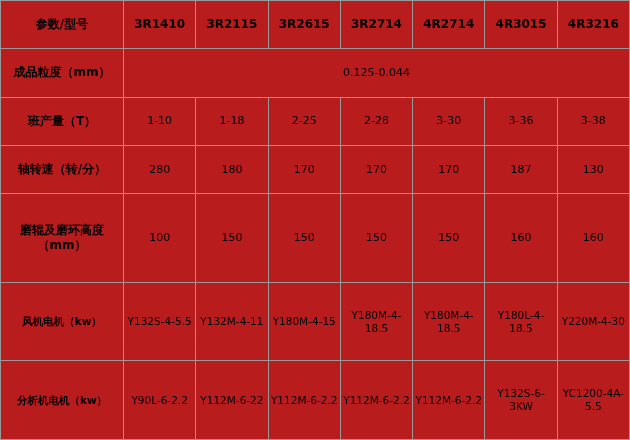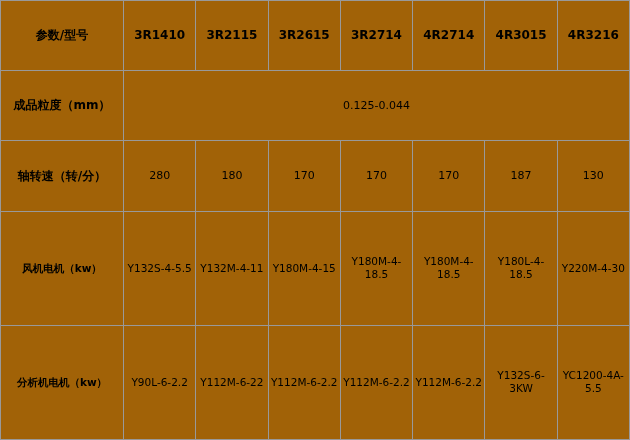--- a/index.html
+++ b/index.html
@@ -11,21 +11,21 @@
     width: 630px;
     height: 440px;
     font-family: "DejaVu Sans", "Liberation Sans", sans-serif;
     overflow: hidden;
   }
   #spec-table {
     border-collapse: collapse;
     width: 630px;
     height: 440px;
     table-layout: fixed;
-    background: #a16207;
+    background: #b91c1c;
   }
   #spec-table td {
     border: 1px solid #999999;
     text-align: center;
     vertical-align: middle;
     font-size: 11px;
     color: #000000;
     padding: 1px 2px;
     line-height: 1.25;
     word-wrap: break-word;
@@ -63,34 +63,54 @@
       <td class="colhead">4R3015</td>
       <td class="colhead">4R3216</td>
     </tr>
 
 
     <tr>
       <td class="rowhead"><span>成品粒度</span><span class="unit">（mm）</span></td>
       <td class="merged" colspan="7">0.125-0.044</td>
     </tr>
 
+    <tr>
+      <td class="rowhead"><span>班产量（T）</span><span class="unit"></span></td>
+      <td>1-10</td>
+      <td>1-18</td>
+      <td>2-25</td>
+      <td>2-28</td>
+      <td>3-30</td>
+      <td>3-36</td>
+      <td>3-38</td>
+    </tr>
 
     <tr>
       <td class="rowhead"><span>轴转速（转/分）</span><span class="unit"></span></td>
       <td>280</td>
       <td>180</td>
       <td>170</td>
       <td>170</td>
       <td>170</td>
       <td>187</td>
       <td>130</td>
     </tr>
 
 
 
+    <tr>
+      <td class="rowhead"><span>磨辊及磨环高度</span><span class="unit">（mm）</span></td>
+      <td>100</td>
+      <td>150</td>
+      <td>150</td>
+      <td>150</td>
+      <td>150</td>
+      <td>160</td>
+      <td>160</td>
+    </tr>
 
 
     <tr class="tall">
       <td class="rowhead"><span>风机电机（kw）</span><span class="unit"></span></td>
       <td>Y132S-4-5.5</td>
       <td>Y132M-4-11</td>
       <td>Y180M-4-15</td>
       <td>Y180M-4-18.5</td>
       <td>Y180M-4-18.5</td>
       <td>Y180L-4-18.5</td>

